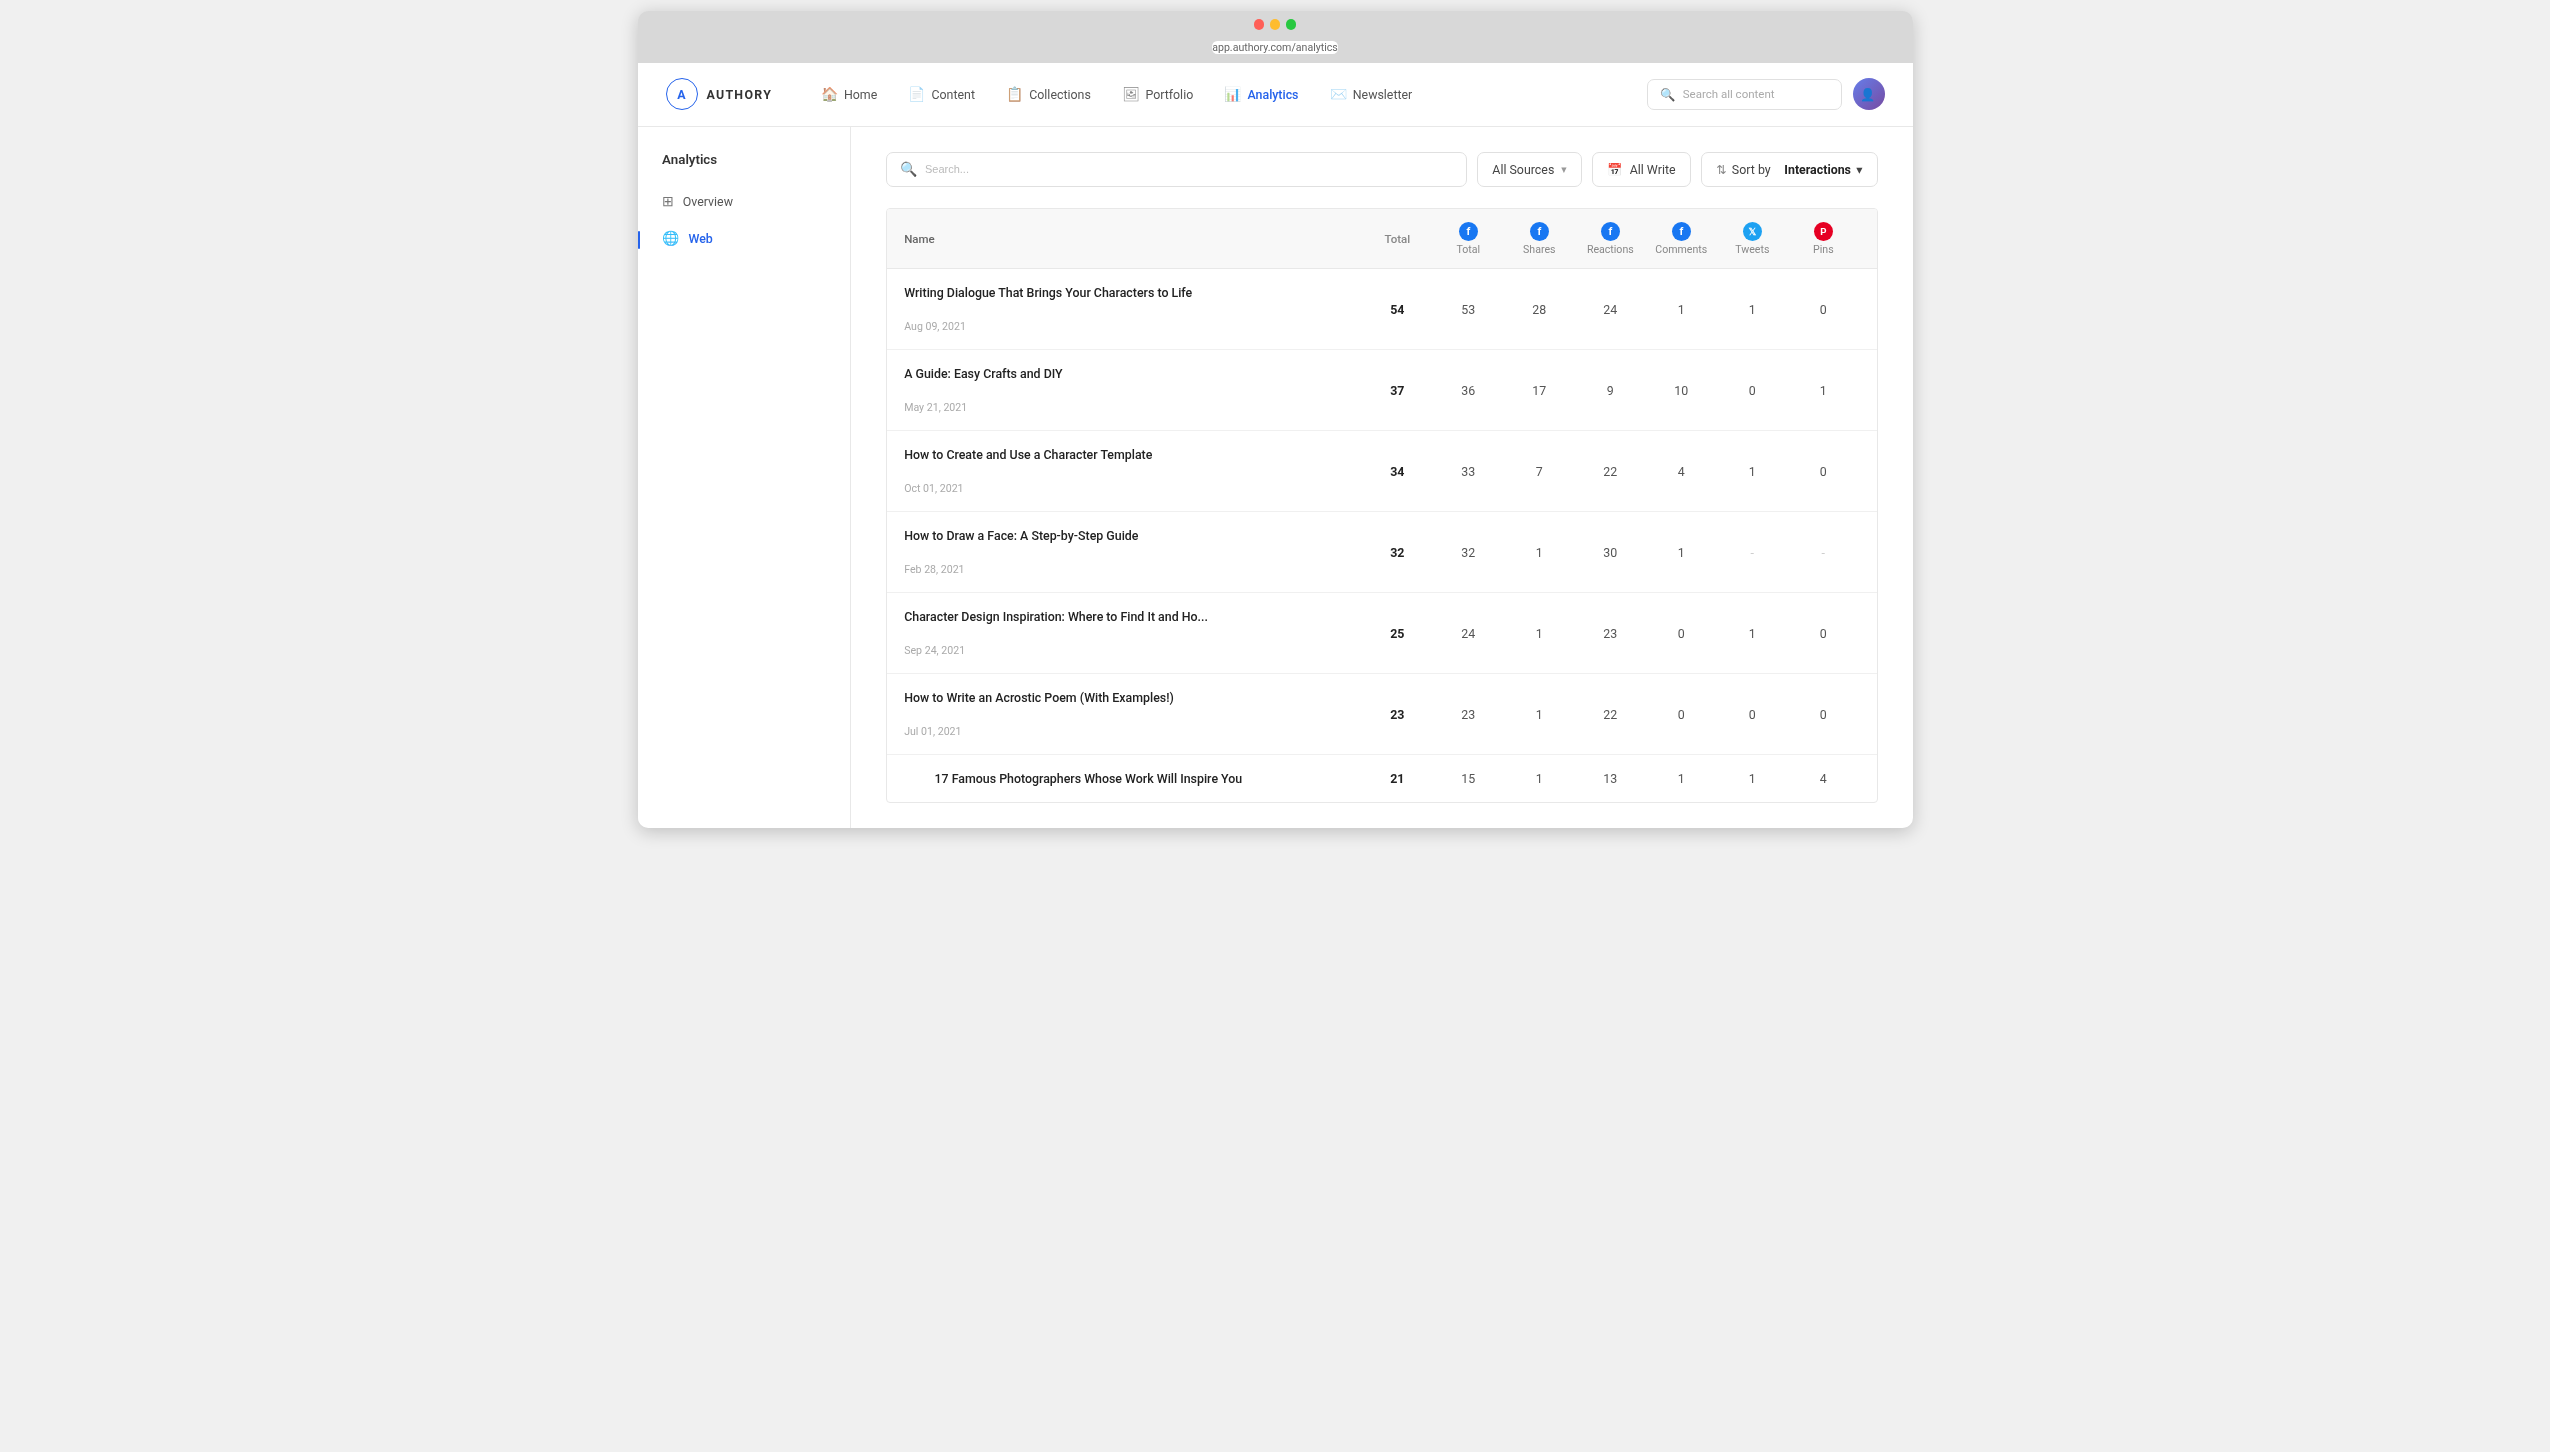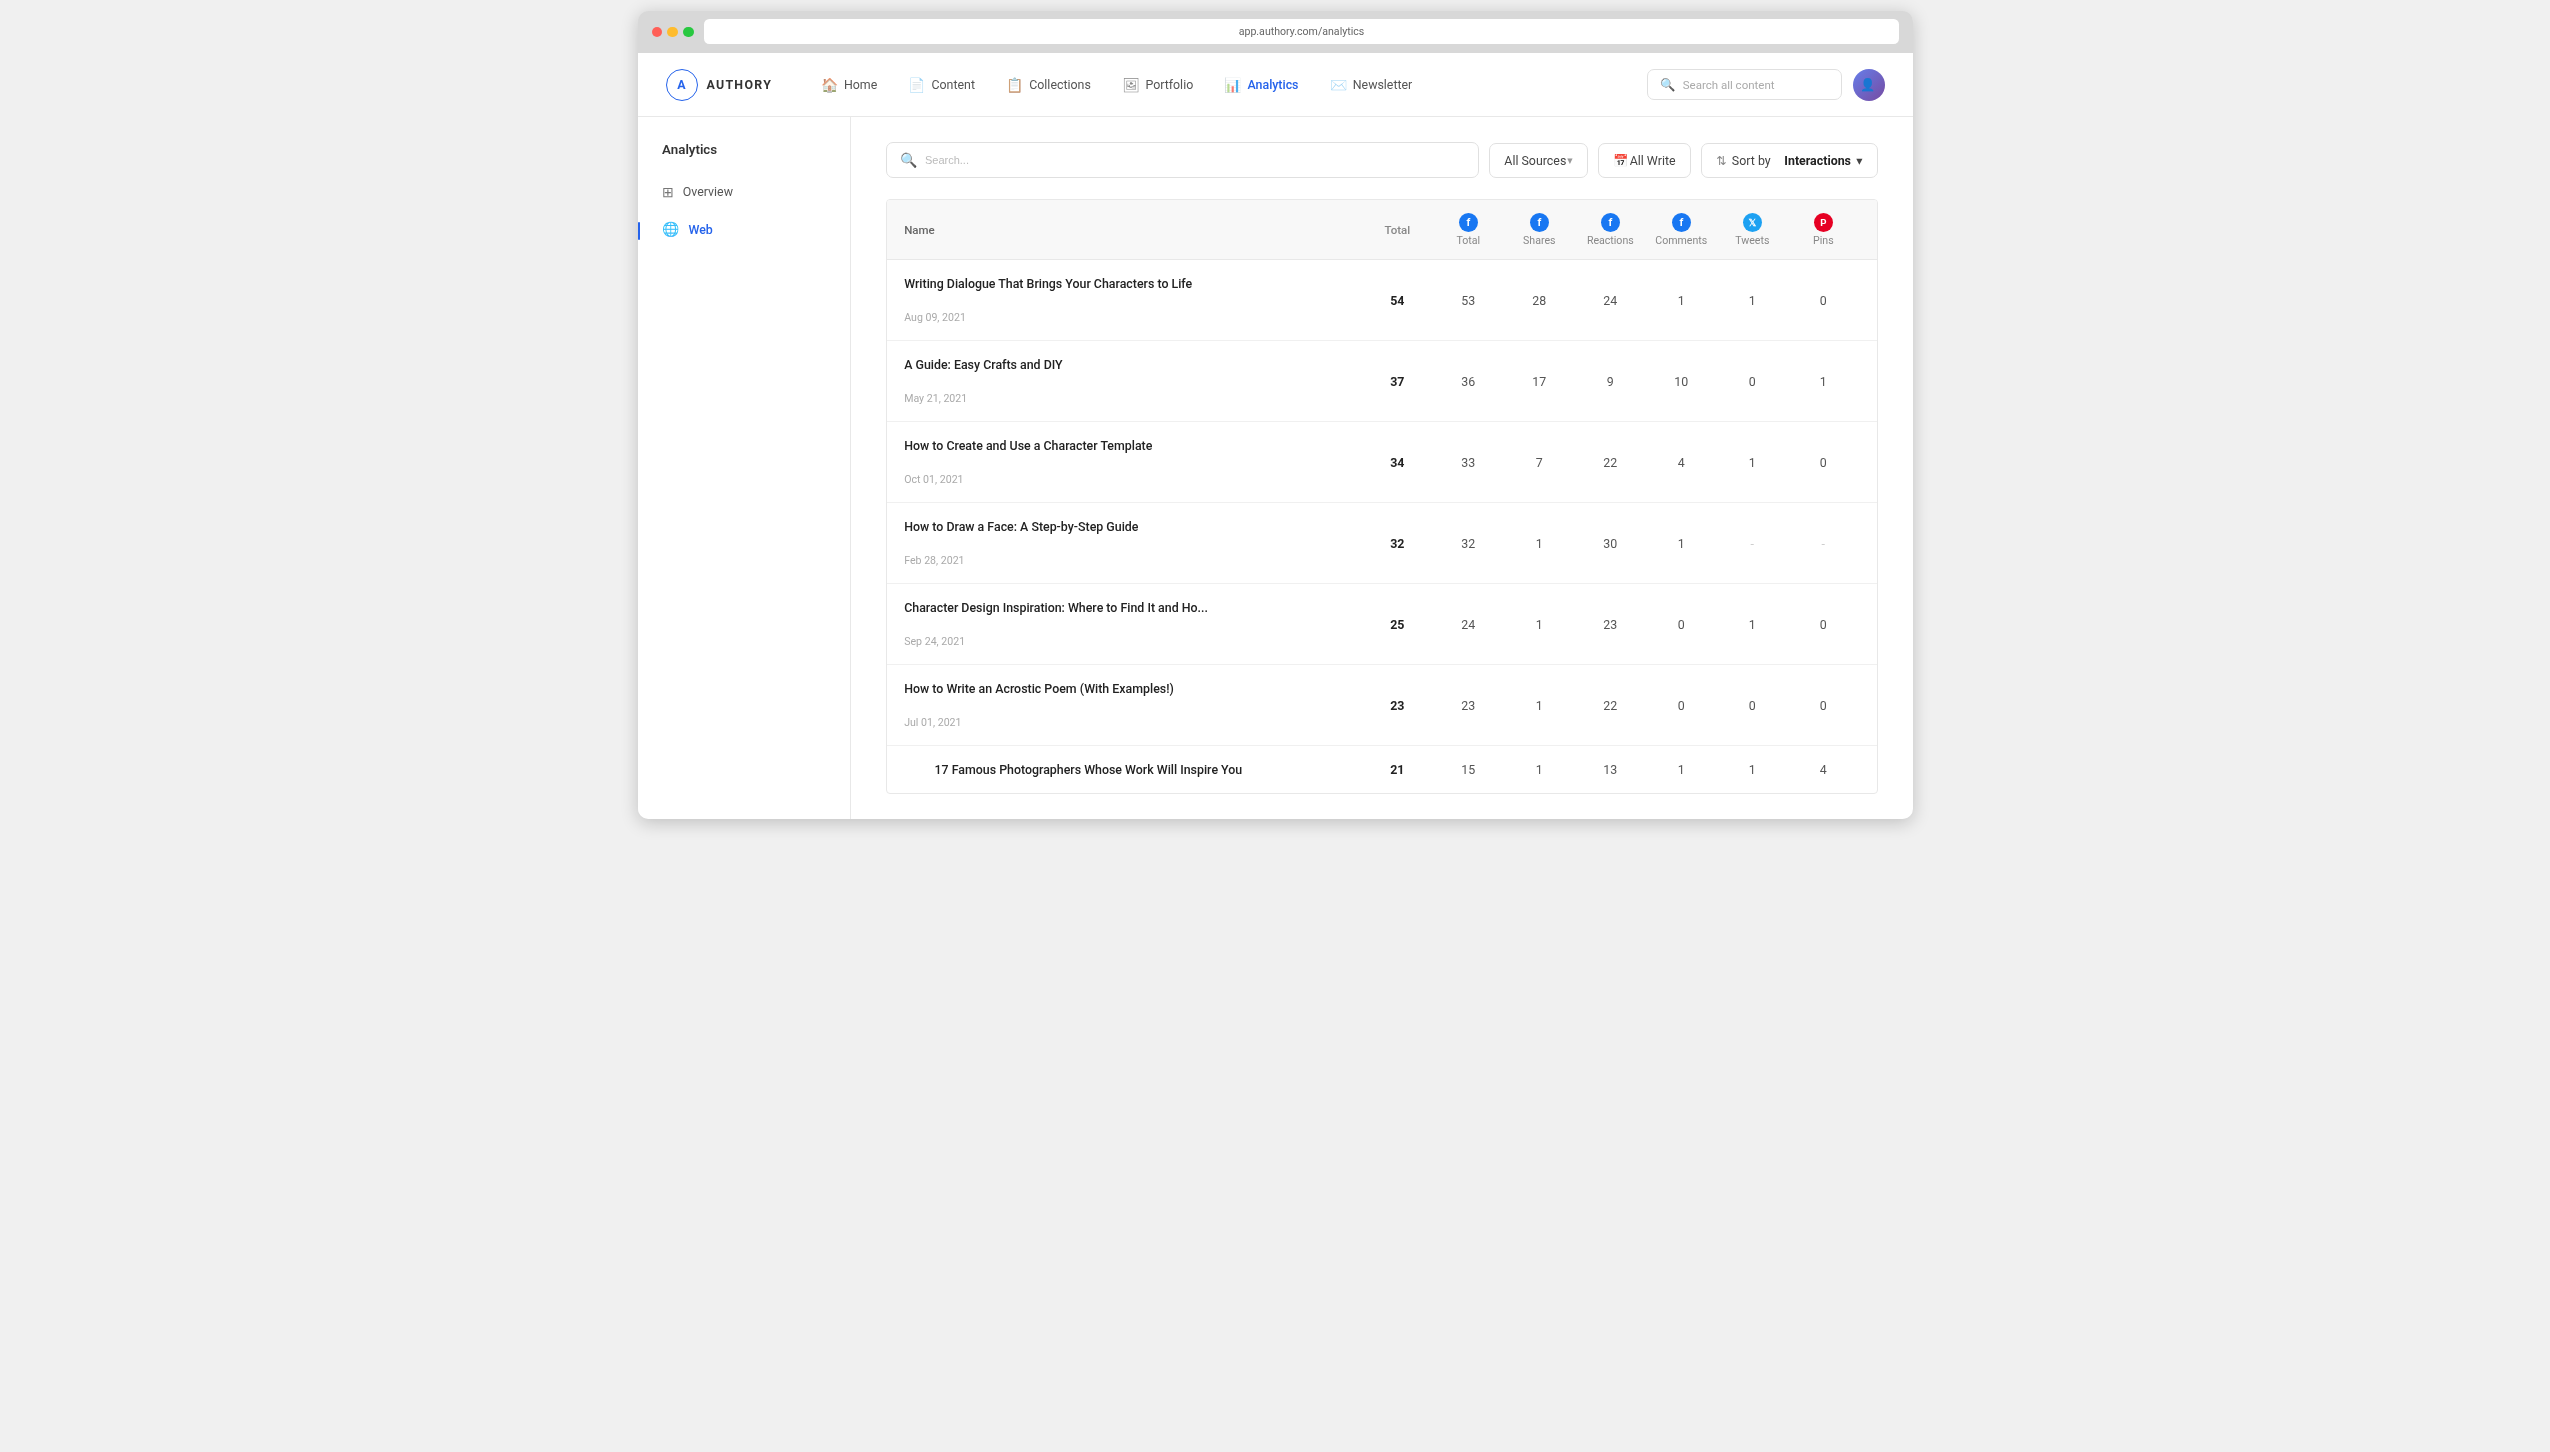--- a/index.html
+++ b/index.html
@@ -22,20 +22,21 @@
       overflow: hidden;
       box-shadow: 0 3.5px 17.7px rgba(0,0,0,0.2);
     }
 
     .browser-titlebar {
       background: #d8d8d8;
       padding: 8.9px 14px;
       display: flex;
       align-items: center;
       gap: 10.6px;
+      flex-direction: column;
     }
 
     .traffic-lights {
       display: flex;
       gap: 5.3px;
     }
 
     .traffic-light {
       width: 10.6px;
       height: 10.6px;
@@ -282,21 +283,21 @@
       color: #333;
       width: 100%;
       background: transparent;
     }
 
     .search-filter input::placeholder { color: #bbb; }
 
     .filter-dropdown {
       display: flex;
       align-items: center;
-      gap: 1px;
+      gap: 7px;
       border: 0.9px solid #e0e0e0;
       border-radius: 7px;
       padding: 8.9px 14px;
       background: #fff;
       cursor: pointer;
       font-size: 12.4px;
       color: #444;
       white-space: nowrap;
     }
 

